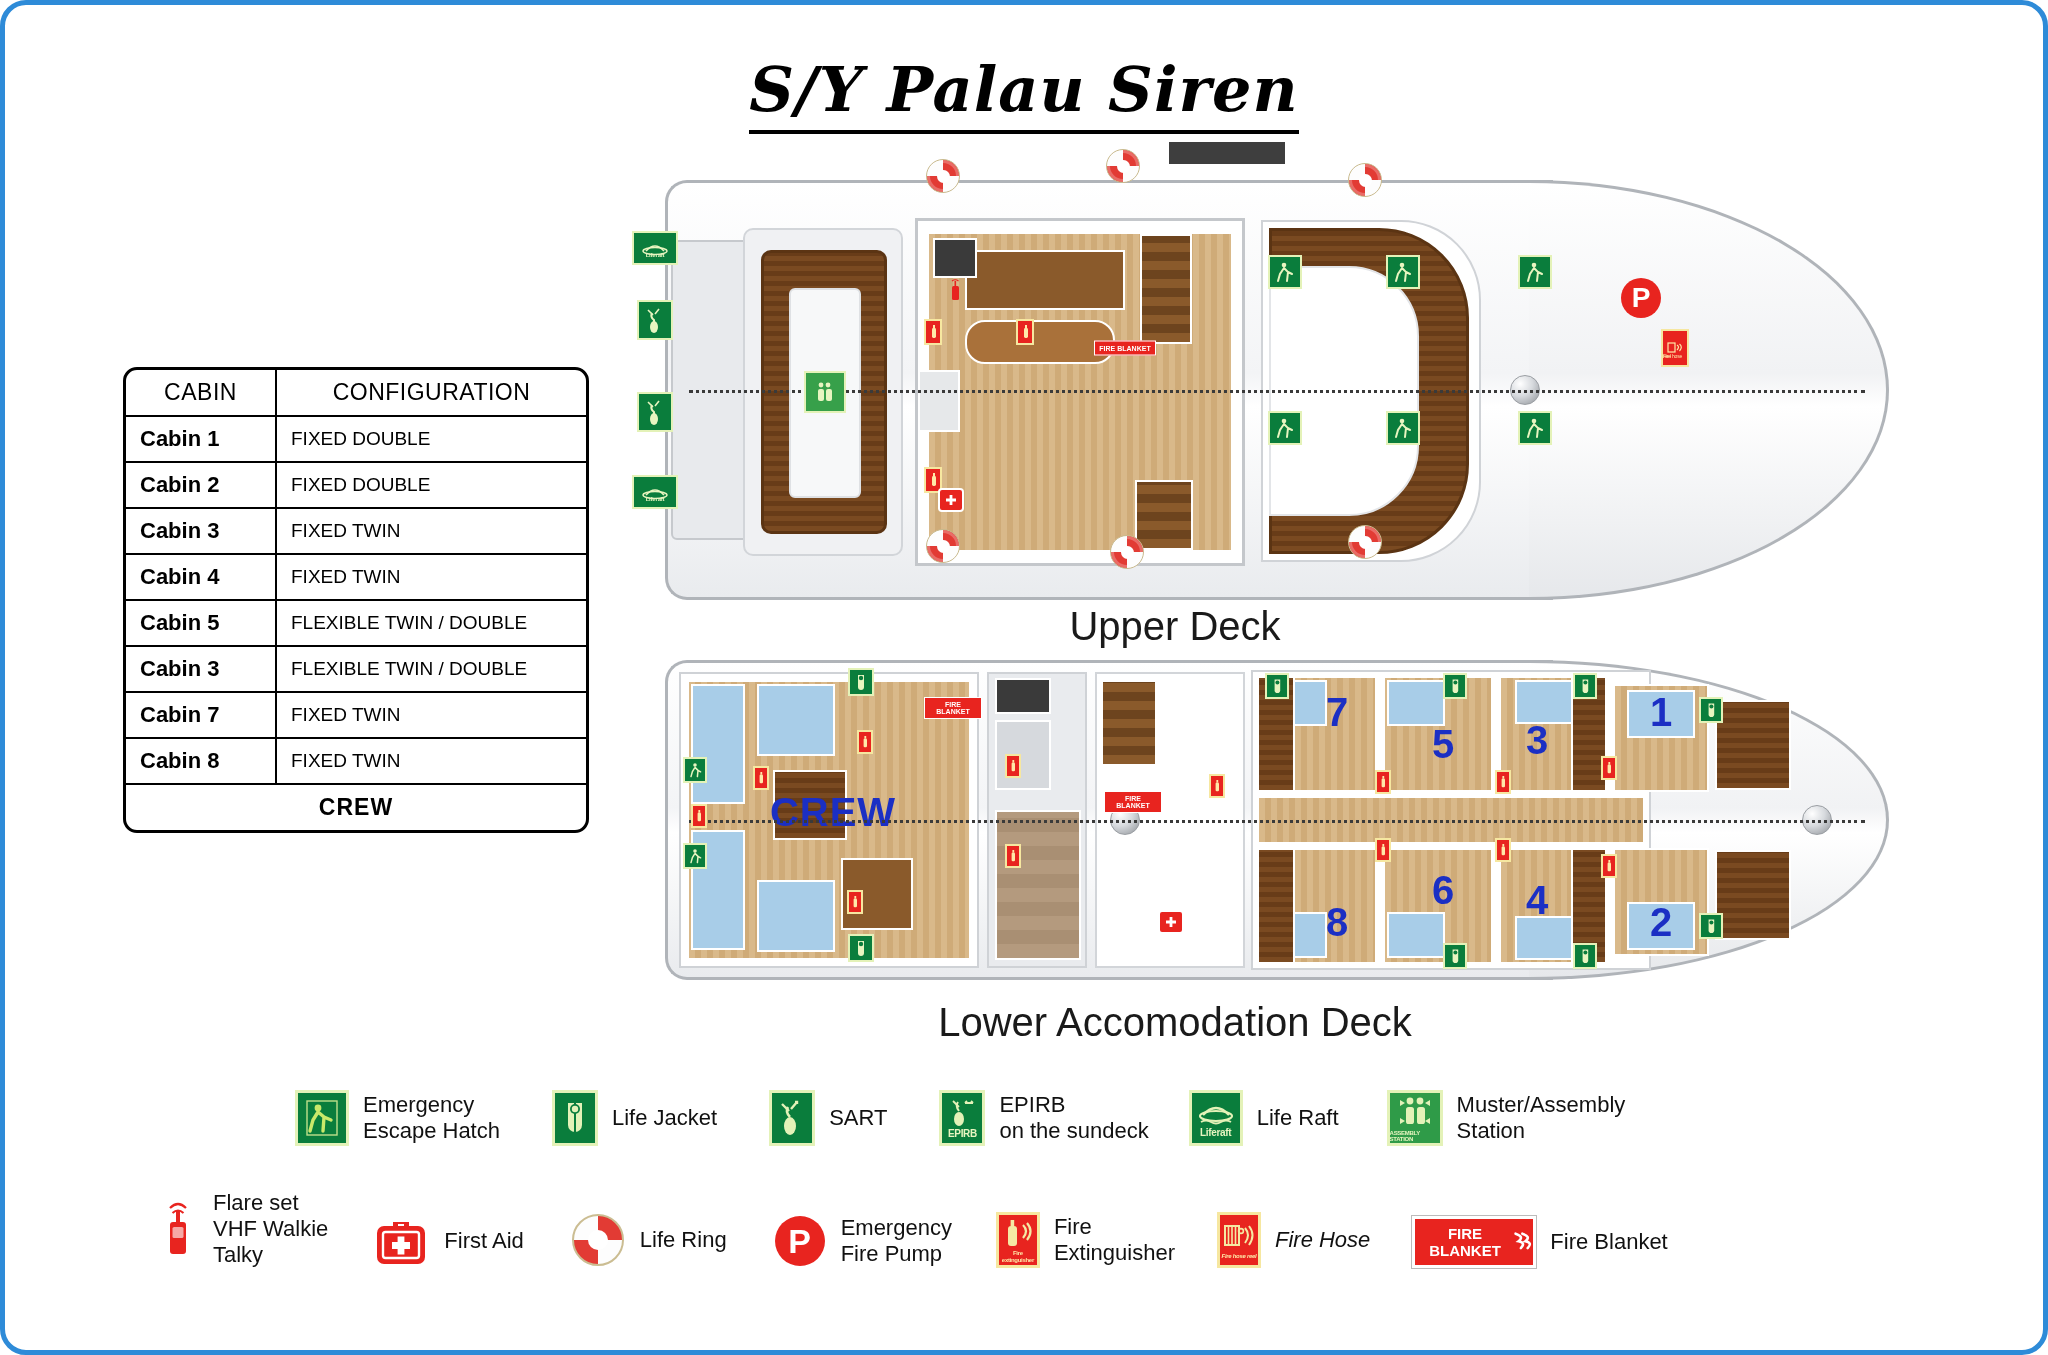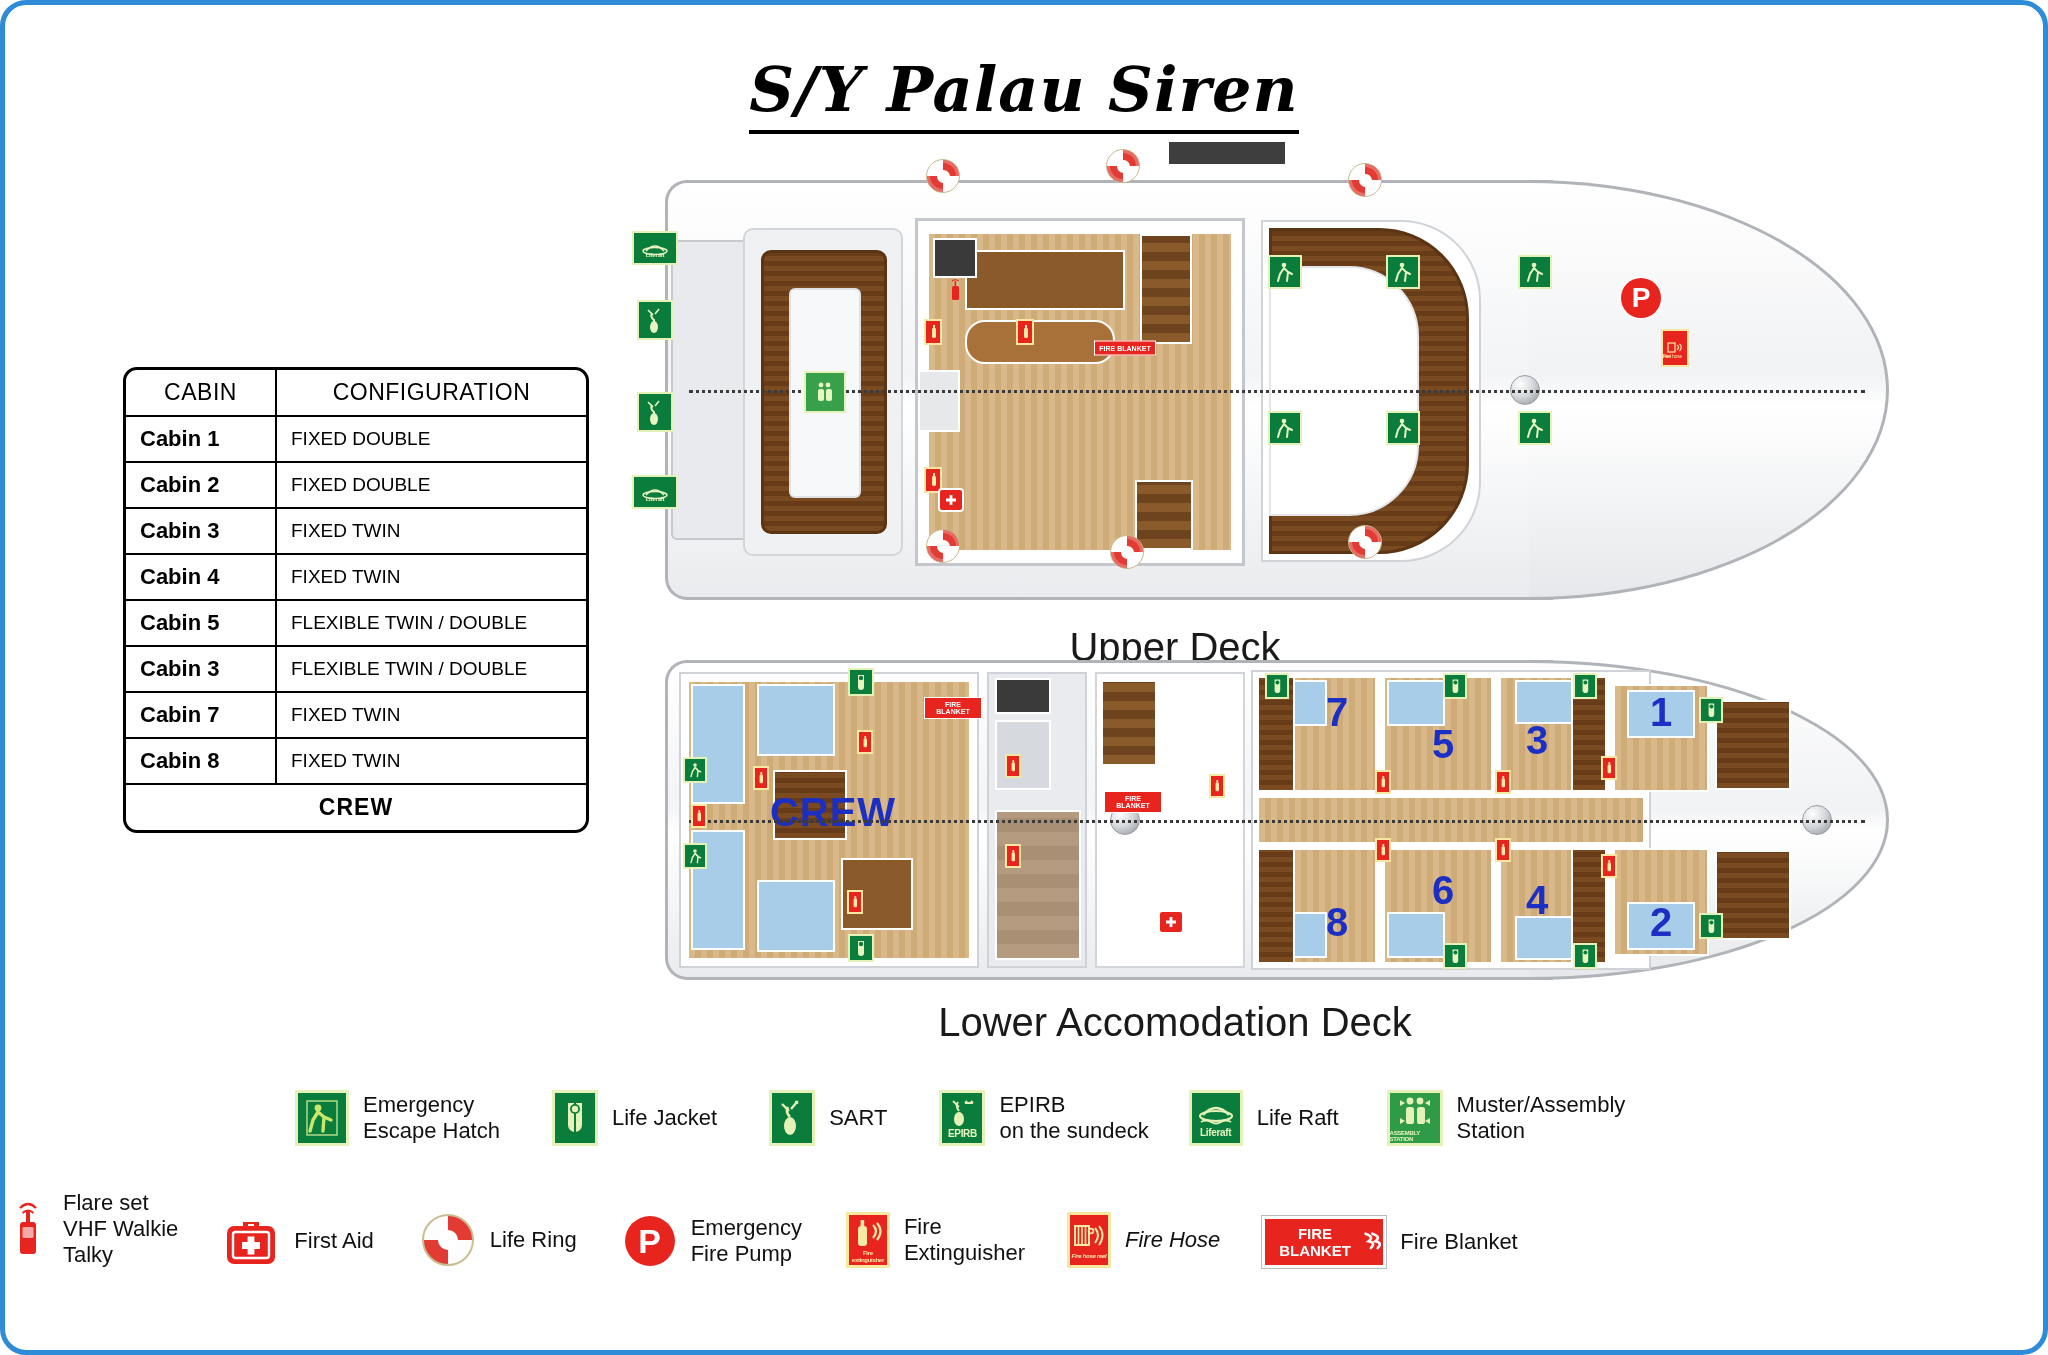--- a/index.html
+++ b/index.html
@@ -177,21 +177,21 @@
     position: absolute; transform: translate(-50%,-50%);
     color: #1b2fc4; font-weight: bold;
     font-family: "Liberation Sans", sans-serif;
     font-size: 40px; letter-spacing: 1px;
   }
 
   
   #legend { position: absolute; left: 0; top: 1085px; width: 100%; }
   .legend-row { display: flex; align-items: flex-end; }
   .legend-row.r1 { padding-left: 290px; }
-  .legend-row.r2 { margin-top: 44px; }
+  .legend-row.r2 { padding-left: 150px; margin-top: 44px; }
   .leg-item { display: flex; align-items: center; }
   .leg-icon { flex: none; display: flex; align-items: center; justify-content: center; }
   .leg-text {
     margin-left: 14px; font-size: 22px; color: #111;
     line-height: 26px; white-space: pre-line;
     font-family: "Liberation Sans", sans-serif;
   }
 
   .ico-green {
     background: #0a7d3c; border: 3px solid #e4f2b8;
@@ -420,21 +420,21 @@
 
     <div class="lifering" style="left:278px; top:-4px;"></div>
     <div class="lifering" style="left:458px; top:-14px;"></div>
     <div class="lifering" style="left:700px; top:0px;"></div>
     <div class="lifering" style="left:278px; top:366px;"></div>
     <div class="lifering" style="left:462px; top:372px;"></div>
     <div class="lifering" style="left:700px; top:362px;"></div>
 
     <div class="rm" style="left:502px; top:-40px; width:120px; height:26px; background:#3e3e3e; border:2px solid #fff;"></div>
 
-    <div class="deck-label" style="top:445px; left:-90px;text-align:center;">Upper Deck</div>
+    <div class="deck-label" style="top:424px; left:-90px;text-align:center;">Upper Deck</div>
   </div>
 
   <div class="deck-wrap" style="left:660px; top:655px; width:1200px; height:320px;">
 
     <div class="hull" style="left:0; top:0; width:100%; height:100%; border:none; background:none;">
       <div class="hull-body"></div>
       <div class="hull-bow" style="left:72%; width:30%;"></div>
     </div>
 
     <div class="rm" style="left:14px; top:12px; width:300px; height:296px; background:#ffffff; border:2px solid #cfd2d6;"></div>

